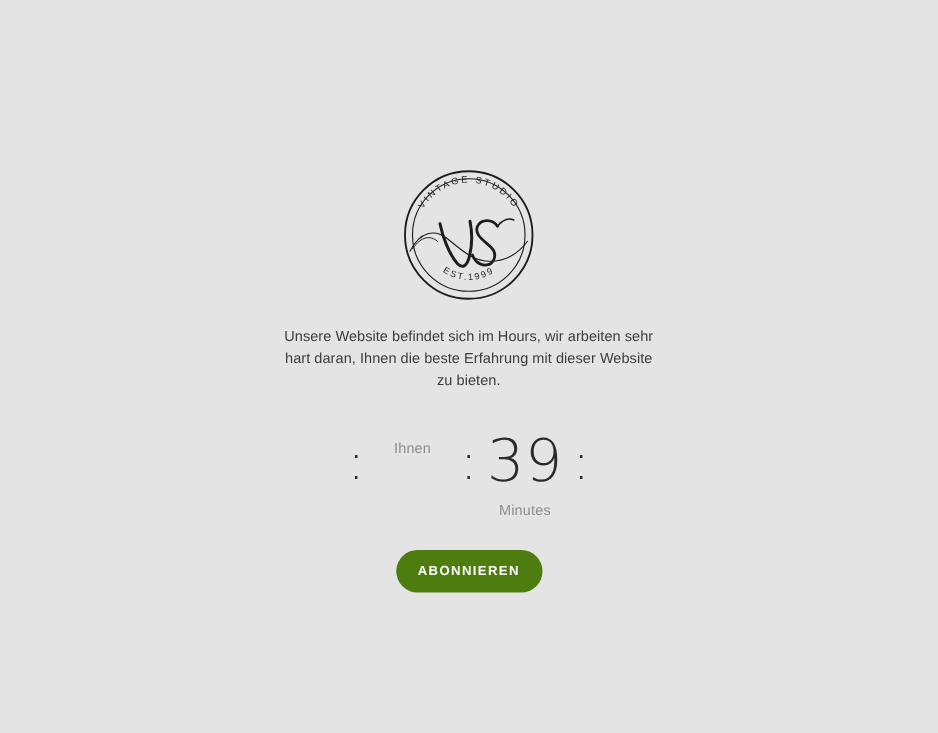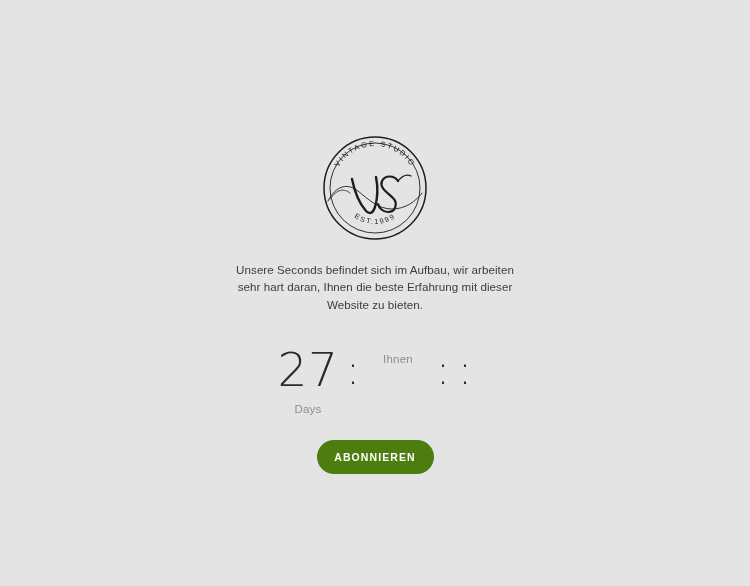--- a/index.html
+++ b/index.html
@@ -159,37 +159,37 @@
         <path d="M 16,72 C 23,62 30,61 36,66" fill="none" stroke="#1d1d1d" stroke-width="0.8" stroke-linecap="round"></path>
 
         <path d="M 38,52 C 40,62 45,76 52,84 C 56,88 59,86 61,80 C 64,70 64,60 62,50" fill="none" stroke="#1d1d1d" stroke-width="2.4" stroke-linecap="round"></path>
 
         <path d="M 84,54 C 80,48 71,48 68,54 C 65,61 74,66 79,71 C 84,76 82,85 74,85 C 69,85 65,81 64,77" fill="none" stroke="#1d1d1d" stroke-width="2.2" stroke-linecap="round"></path>
 
         <path d="M 84,54 C 88,49 93,47 97,49" fill="none" stroke="#1d1d1d" stroke-width="1.3" stroke-linecap="round"></path>
       </svg>
     </div>
 
-    <p class="intro">Unsere Seconds befindet sich im Aufbau, wir arbeiten sehr hart daran, Ihnen die beste Erfahrung mit dieser Website zu bieten.</p>
+    <p class="intro">Unsere Website befindet sich im Hours, wir arbeiten sehr hart daran, Ihnen die beste Erfahrung mit dieser Website zu bieten.</p>
 
     <div class="countdown">
 
-      <div class="cd-unit">
-        <div class="cd-value">27</div>
-        <div class="cd-label">Days</div>
-      </div>
 
       <div class="cd-sep">:</div>
 
       <div class="cd-unit">
         <div class="cd-label">Ihnen</div>
       </div>
 
       <div class="cd-sep">:</div>
 
+      <div class="cd-unit">
+        <div class="cd-value">39</div>
+        <div class="cd-label">Minutes</div>
+      </div>
 
       <div class="cd-sep">:</div>
 
 
     </div>
 
     <div class="actions">
       <div class="btn btn-primary">ABONNIEREN</div>
     </div>
 

